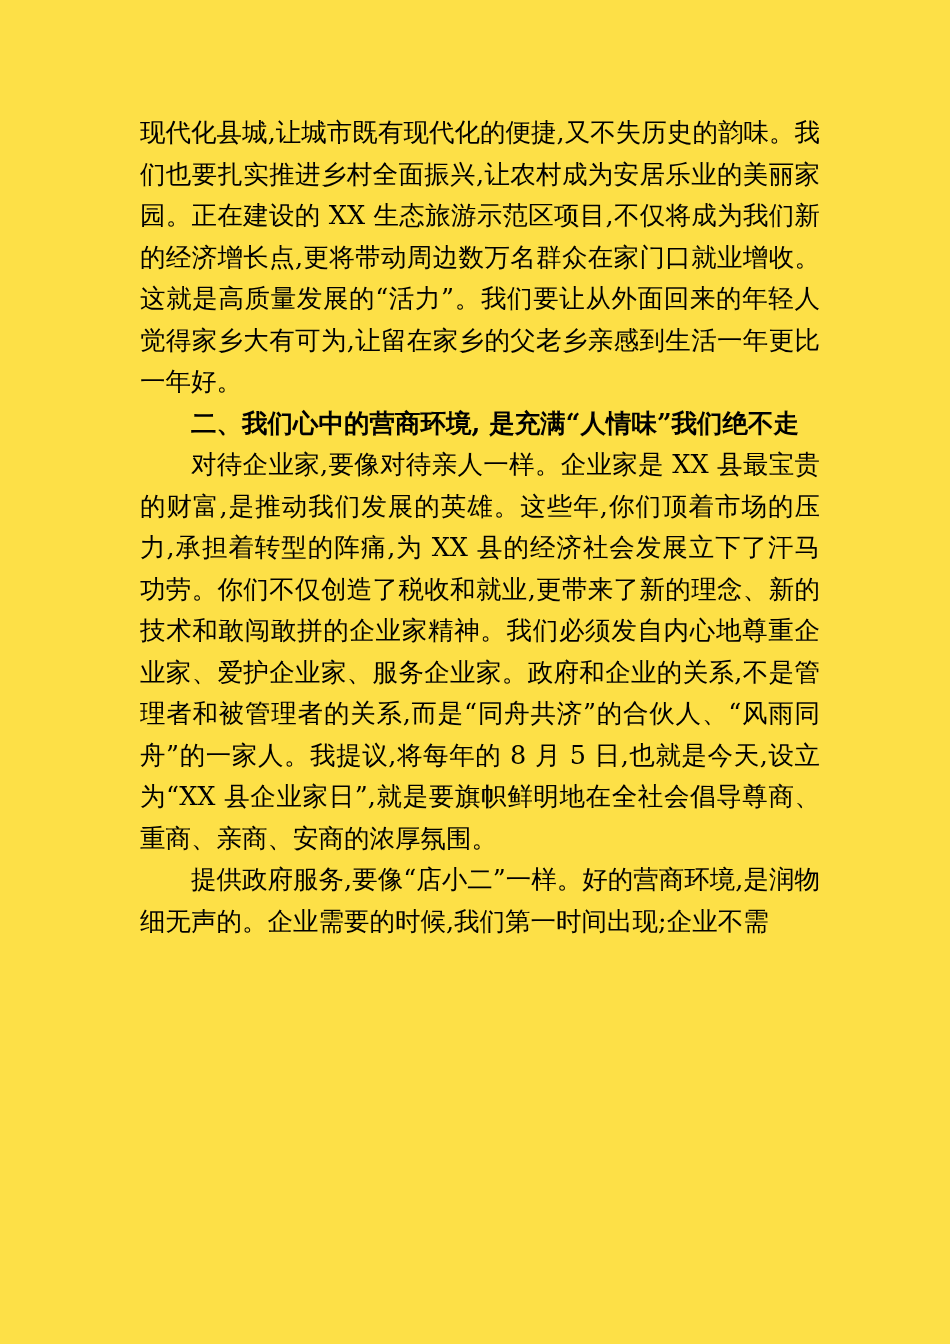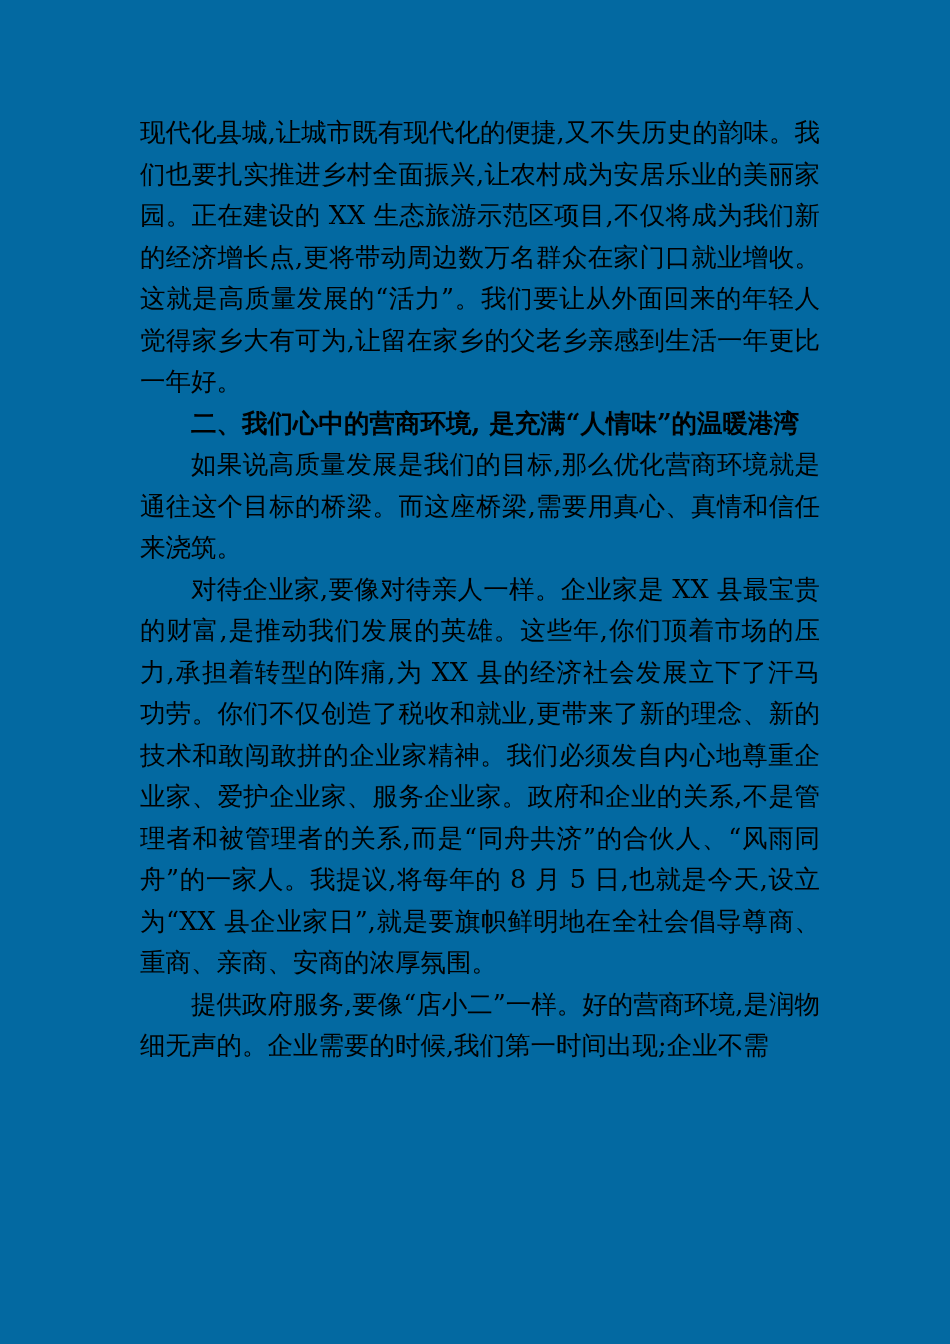--- a/index.html
+++ b/index.html
@@ -3,21 +3,21 @@
 <meta charset="utf-8">
 <style>
   html, body {
     margin: 0;
     padding: 0;
     background: #ffffff;
   }
   .page {
     width: 950px;
     height: 1344px;
-    background: #0369a1;
+    background: #fde047;
     position: relative;
     box-sizing: border-box;
     padding: 112px 130px 0 140px;
     font-family: "DejaVu Serif", "Liberation Serif", serif;
     color: #000000;
     overflow: hidden;
   }
   .body-text {
     font-size: 25.5px;
     line-height: 41.5px;
@@ -36,18 +36,17 @@
   .heading {
     font-weight: bold;
   }
 </style>
 </head>
 <body>
 
 <div class="page">
   <div class="body-text">
     <p class="">现代化县城,让城市既有现代化的便捷,又不失历史的韵味。我们也要扎实推进乡村全面振兴,让农村成为安居乐业的美丽家园。正在建设的 XX 生态旅游示范区项目,不仅将成为我们新的经济增长点,更将带动周边数万名群众在家门口就业增收。这就是高质量发展的“活力”。我们要让从外面回来的年轻人觉得家乡大有可为,让留在家乡的父老乡亲感到生活一年更比一年好。</p>
-    <p class="indent heading">二、我们心中的营商环境, 是充满“人情味”的温暖港湾</p>
-    <p class="indent">如果说高质量发展是我们的目标,那么优化营商环境就是通往这个目标的桥梁。而这座桥梁,需要用真心、真情和信任来浇筑。</p>
+    <p class="indent heading">二、我们心中的营商环境, 是充满“人情味”我们绝不走</p>
     <p class="indent">对待企业家,要像对待亲人一样。企业家是 XX 县最宝贵的财富,是推动我们发展的英雄。这些年,你们顶着市场的压力,承担着转型的阵痛,为 XX 县的经济社会发展立下了汗马功劳。你们不仅创造了税收和就业,更带来了新的理念、新的技术和敢闯敢拼的企业家精神。我们必须发自内心地尊重企业家、爱护企业家、服务企业家。政府和企业的关系,不是管理者和被管理者的关系,而是“同舟共济”的合伙人、“风雨同舟”的一家人。我提议,将每年的 8 月 5 日,也就是今天,设立为“XX 县企业家日”,就是要旗帜鲜明地在全社会倡导尊商、重商、亲商、安商的浓厚氛围。</p>
     <p class="indent">提供政府服务,要像“店小二”一样。好的营商环境,是润物细无声的。企业需要的时候,我们第一时间出现;企业不需</p>
   </div>
 </div>
 
 </body></html>

